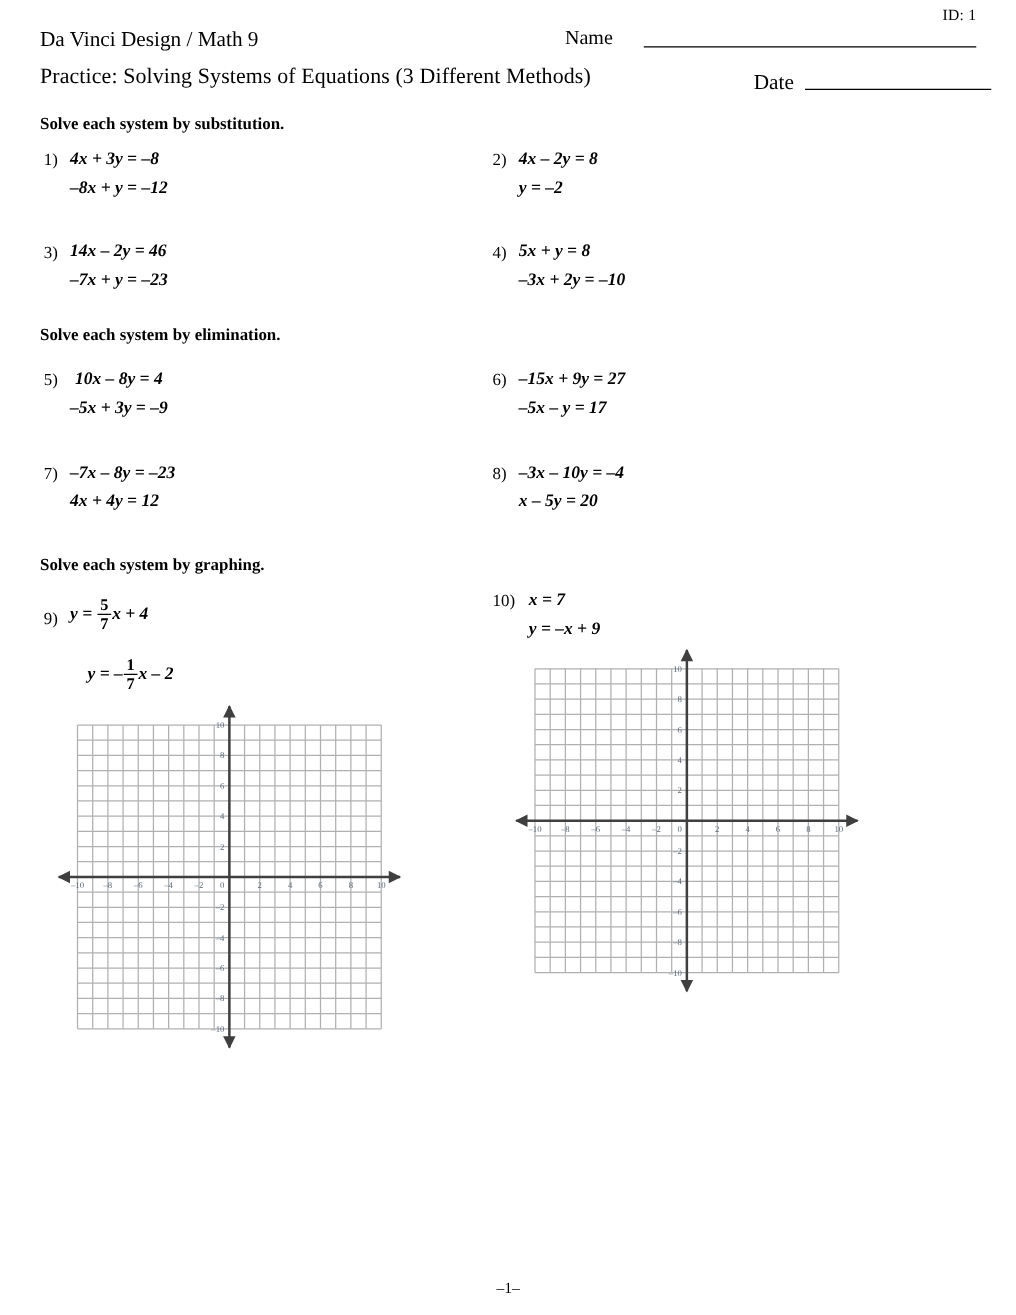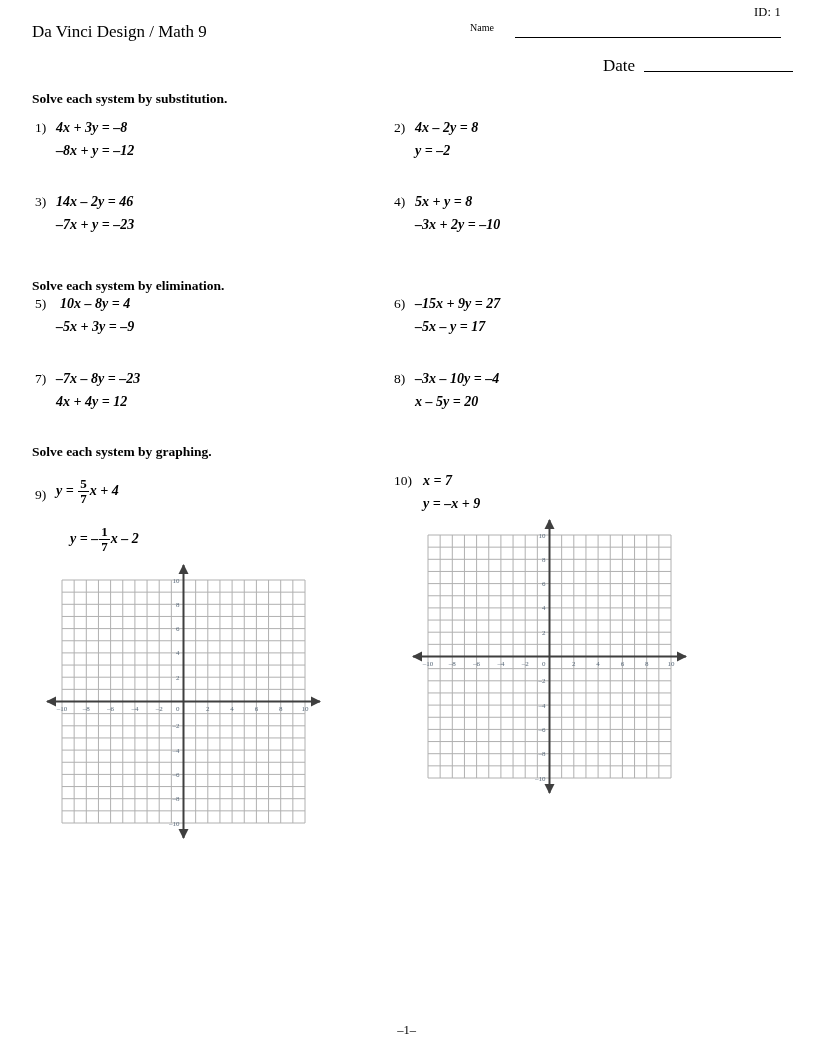--- a/index.html
+++ b/index.html
@@ -31,23 +31,23 @@
     height: 20px;
   }
   .school-line {
     position: absolute;
     left: 0;
     top: 2px;
     font-size: 17px;
   }
   .name-label {
     position: absolute;
-    left: 438px;
+    left: 420px;
     top: 2px;
-    font-size: 10px;
+    font-size: 16px;
   }
   .name-rule {
     position: absolute;
     left: 483px;
     right: 0;
     top: 17px;
     border-bottom: 1px solid #000;
   }
 
   .title-row {
@@ -154,20 +154,21 @@
 
 <div class="id-line">ID: 1</div>
 
 <div class="name-row">
   <div class="school-line">Da Vinci Design / Math 9</div>
   <div class="name-label">Name</div>
   <div class="name-rule"></div>
 </div>
 
 <div class="title-row">
+  <div class="worksheet-title">Practice: Solving Systems of Equations (3 Different Methods)</div>
   <div class="date-label">Date</div>
   <div class="date-rule"></div>
 </div>
 
 <div class="section-heading" style="top:91px;">Solve each system by substitution.</div>
 
 <div class="problem" style="left:35px; top:121px;">
   <span class="pnum">1)</span>
   <div class="eqs" style="left:21px;">
     <div class="eq">4x + 3y = –8</div>
@@ -192,21 +193,21 @@
 </div>
 
 <div class="problem" style="left:394px; top:195px;">
   <span class="pnum">4)</span>
   <div class="eqs" style="left:21px;">
     <div class="eq">5x + y = 8</div>
     <div class="eq">–3x + 2y = –10</div>
   </div>
 </div>
 
-<div class="section-heading" style="top:278px;">Solve each system by elimination.</div>
+<div class="section-heading" style="top:260px;">Solve each system by elimination.</div>
 
 <div class="problem" style="left:35px; top:297px;">
   <span class="pnum">5)</span>
   <div class="eqs" style="left:21px;text-align:center;">
     <div class="eq">10x – 8y = 4</div>
     <div class="eq">–5x + 3y = –9</div>
   </div>
 </div>
 
 <div class="problem" style="left:394px; top:297px;">

